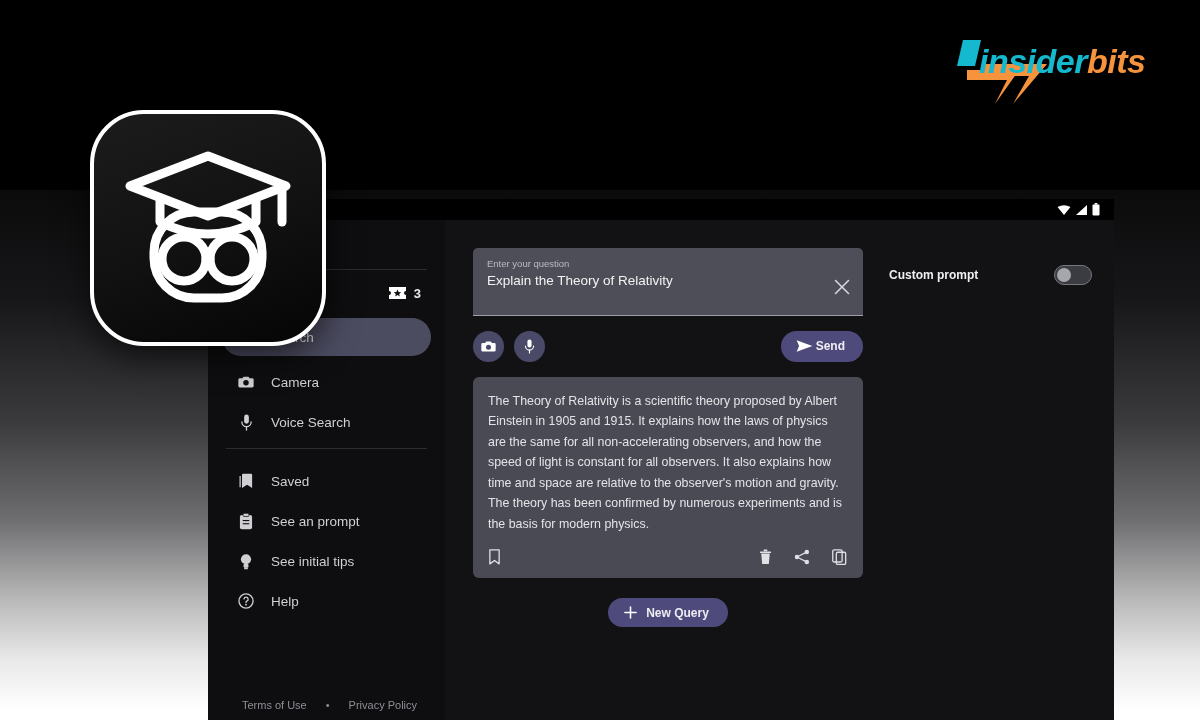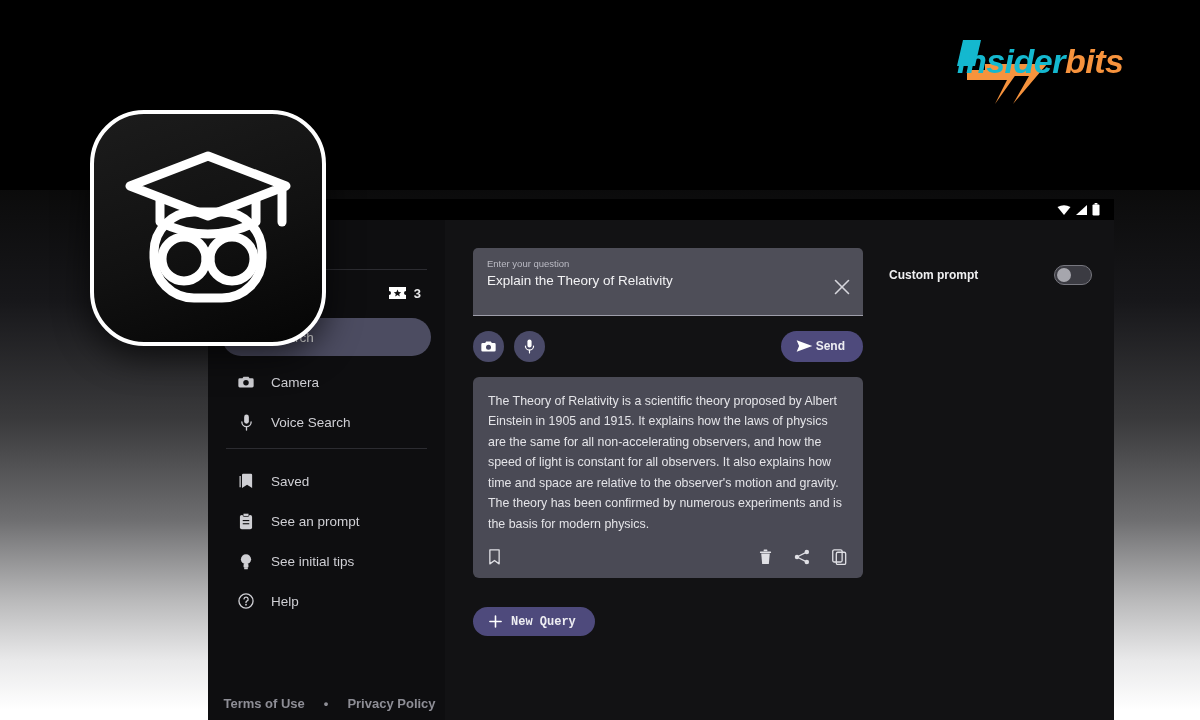--- a/index.html
+++ b/index.html
@@ -23,21 +23,21 @@
     background: #000;
   }
 
   
   .brand {
     position: absolute; right: 45px; top: 22px;
     width: 200px; height: 82px;
   }
   .brand svg { display: block; }
   .brand-word {
-    position: absolute; left: 2px; top: 20px;
+    position: absolute; left: 24px; top: 20px;
     font-size: 34px; font-style: italic; font-weight: 700;
     letter-spacing: -0.5px; white-space: nowrap;
   }
   .brand-insider { color: #14b8cf; }
   .brand-bits { color: #f7933d; }
 
   
   .device {
     position: absolute; left: 208px; top: 199px;
     width: 906px; height: 521px;
@@ -93,21 +93,21 @@
     height: 38px; margin: 0 0 6px 0;
   }
   .menu-divider { height: 1px; background: #2c2c31; margin: 6px 4px 12px 4px; }
 
   .footer-links {
     position: absolute; left: 0; bottom: 9px; width: 100%;
     display: flex; align-items: center; justify-content: center;
     gap: 13px;
   }
   .footer-links a, .footer-links span {
-    color: #8e8e96; font-size: 13px; font-weight: 700;
+    color: #8e8e96; font-size: 11px; font-weight: 400;
     text-decoration: none;
     margin-left: 6px;
   }
   .footer-dot { color: #8e8e96; font-size: 10px; }
 
   
   .main {
     flex: 1; position: relative; background: #121214;
     padding: 28px 0 8px 0;
     display: flex;
@@ -150,21 +150,21 @@
   .answer-text {
     color: #e4e4e8; font-size: 12.4px; line-height: 1.65;
   }
   .answer-actions {
     display: flex; align-items: center; margin-top: 12px; height: 22px;
   }
   .answer-actions .right-group {
     margin-left: auto; display: flex; align-items: center; gap: 22px;
   }
 
-  .newquery-wrap { display: flex; margin-top: 29px; font-family: Liberation Mono, monospace; }
+  .newquery-wrap { display: flex; justify-content: center; margin-top: 20px; }
   .newquery-btn {
     background: #4e4a7c; border-radius: 17px; height: 29px;
     display: flex; align-items: center; gap: 9px;
     padding: 0 19px 0 16px;
   }
   .newquery-label { color: #ededf2; font-size: 12px; font-weight: 600; }
 
   .right-col {
     flex: 1; padding: 14px 22px 0 26px;
   }

